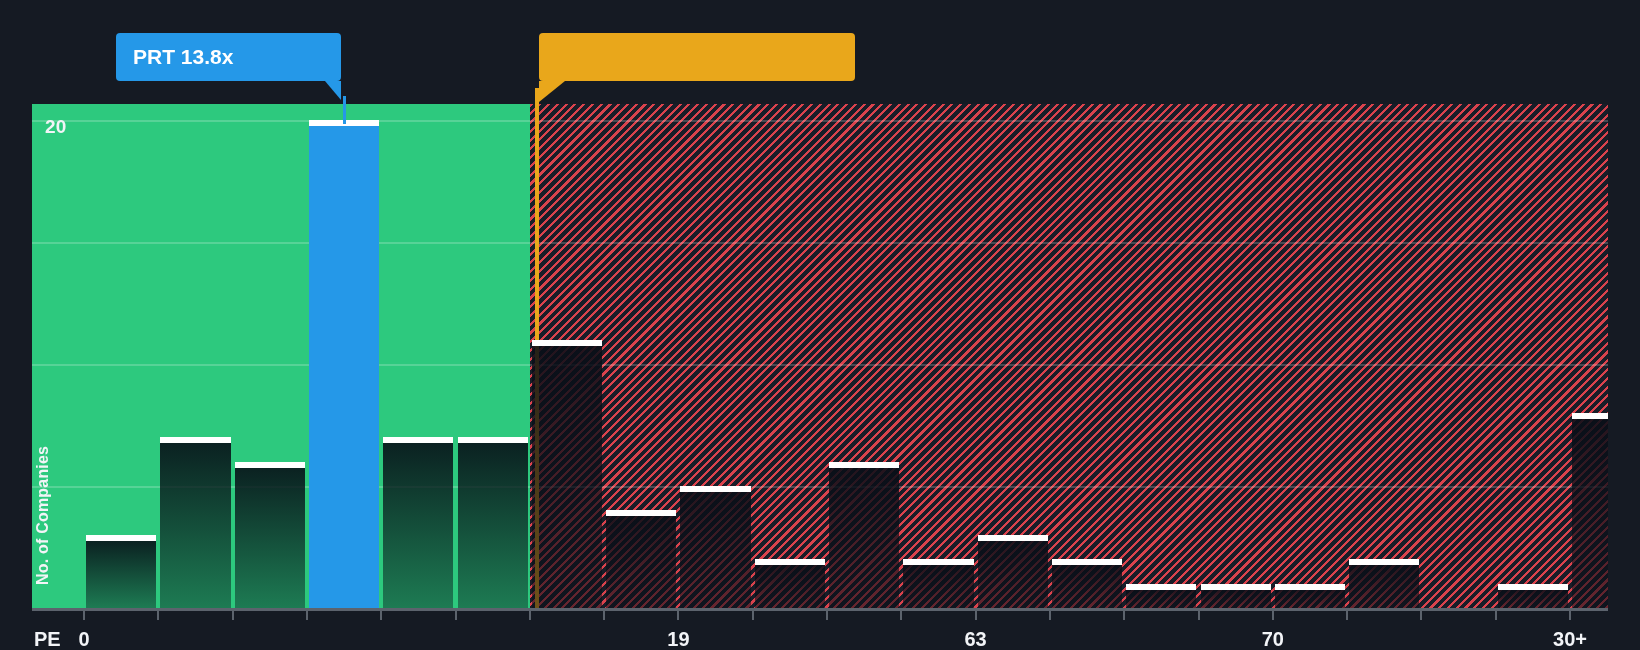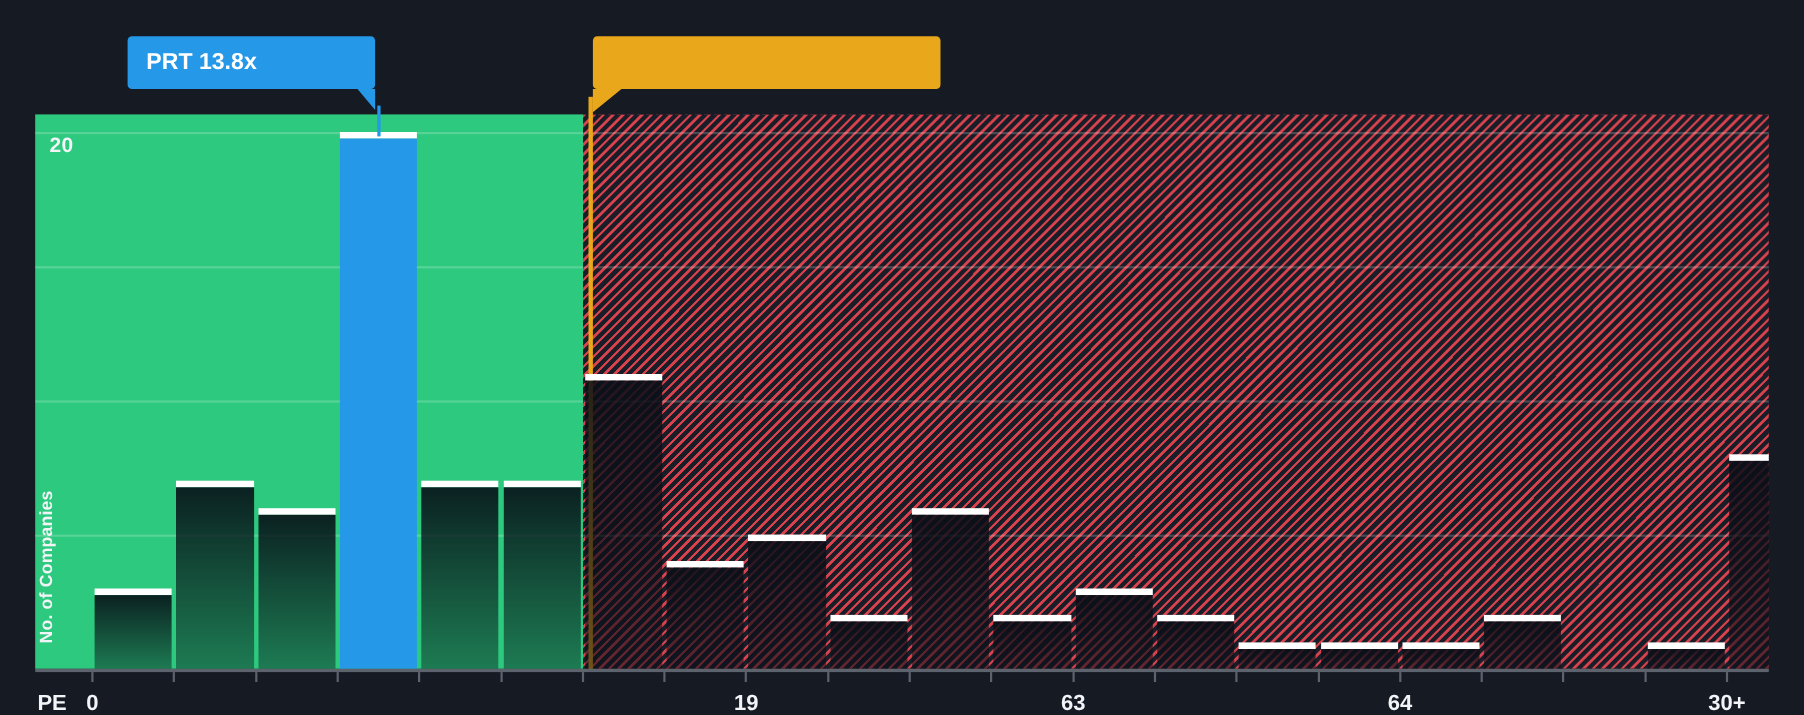--- a/index.html
+++ b/index.html
@@ -144,21 +144,21 @@
 
   <div class="plot">
     <div class="zone-green" id="zoneGreen" style="width: 497.8px;"></div>
     <div class="zone-hatch" id="zoneHatch" style="left: 497.8px; right: 0px;"></div>
     <div id="gridlines">
         <div class="gridline" style="top: 382px;"></div>
         <div class="gridline" style="top: 260px;"></div>
         <div class="gridline" style="top: 138px;"></div>
         <div class="gridline" style="top: 16px;"></div>
       </div>
-    <div class="grid-label" id="gridLabel" style="top: 18px;">20</div>
+    <div class="grid-label" id="gridLabel" style="top: 12px;">20</div>
     <div class="industry-line" id="industryLine" style="left: 503.23px;"></div>
     <div id="bars">
         <div class="bar gz" style="left: 54px; width: 70.3px; top: 430.8px;">
           <div class="cap"></div>
           <div class="fill"></div>
         </div>
         <div class="bar gz" style="left: 128.3px; width: 70.3px; top: 333.2px;">
           <div class="cap"></div>
           <div class="fill"></div>
         </div>
@@ -262,21 +262,21 @@
       </div>
   </div>
 
   <div class="y-title">No. of Companies</div>
   <div class="x-axis-label">PE</div>
   <div id="xlabels">
       <div class="x-tick-label" style="left: 44px;">0</div>
       <div class="x-tick-label" style="left: 341.2px; margin-top: 24px;">16</div>
       <div class="x-tick-label" style="left: 638.4px;">19</div>
       <div class="x-tick-label" style="left: 935.6px;">63</div>
-      <div class="x-tick-label" style="left: 1232.8px;">64</div>
+      <div class="x-tick-label" style="left: 1232.8px;">70</div>
       <div class="x-tick-label" style="left: 1530px;">30+</div>
     </div>
 
   <div class="callout callout-prt">
     <span>PRT 13.8x</span>
     <div class="prt-pointer"></div>
   </div>
 
   <div class="callout callout-industry">
     <div class="industry-pointer"></div>

